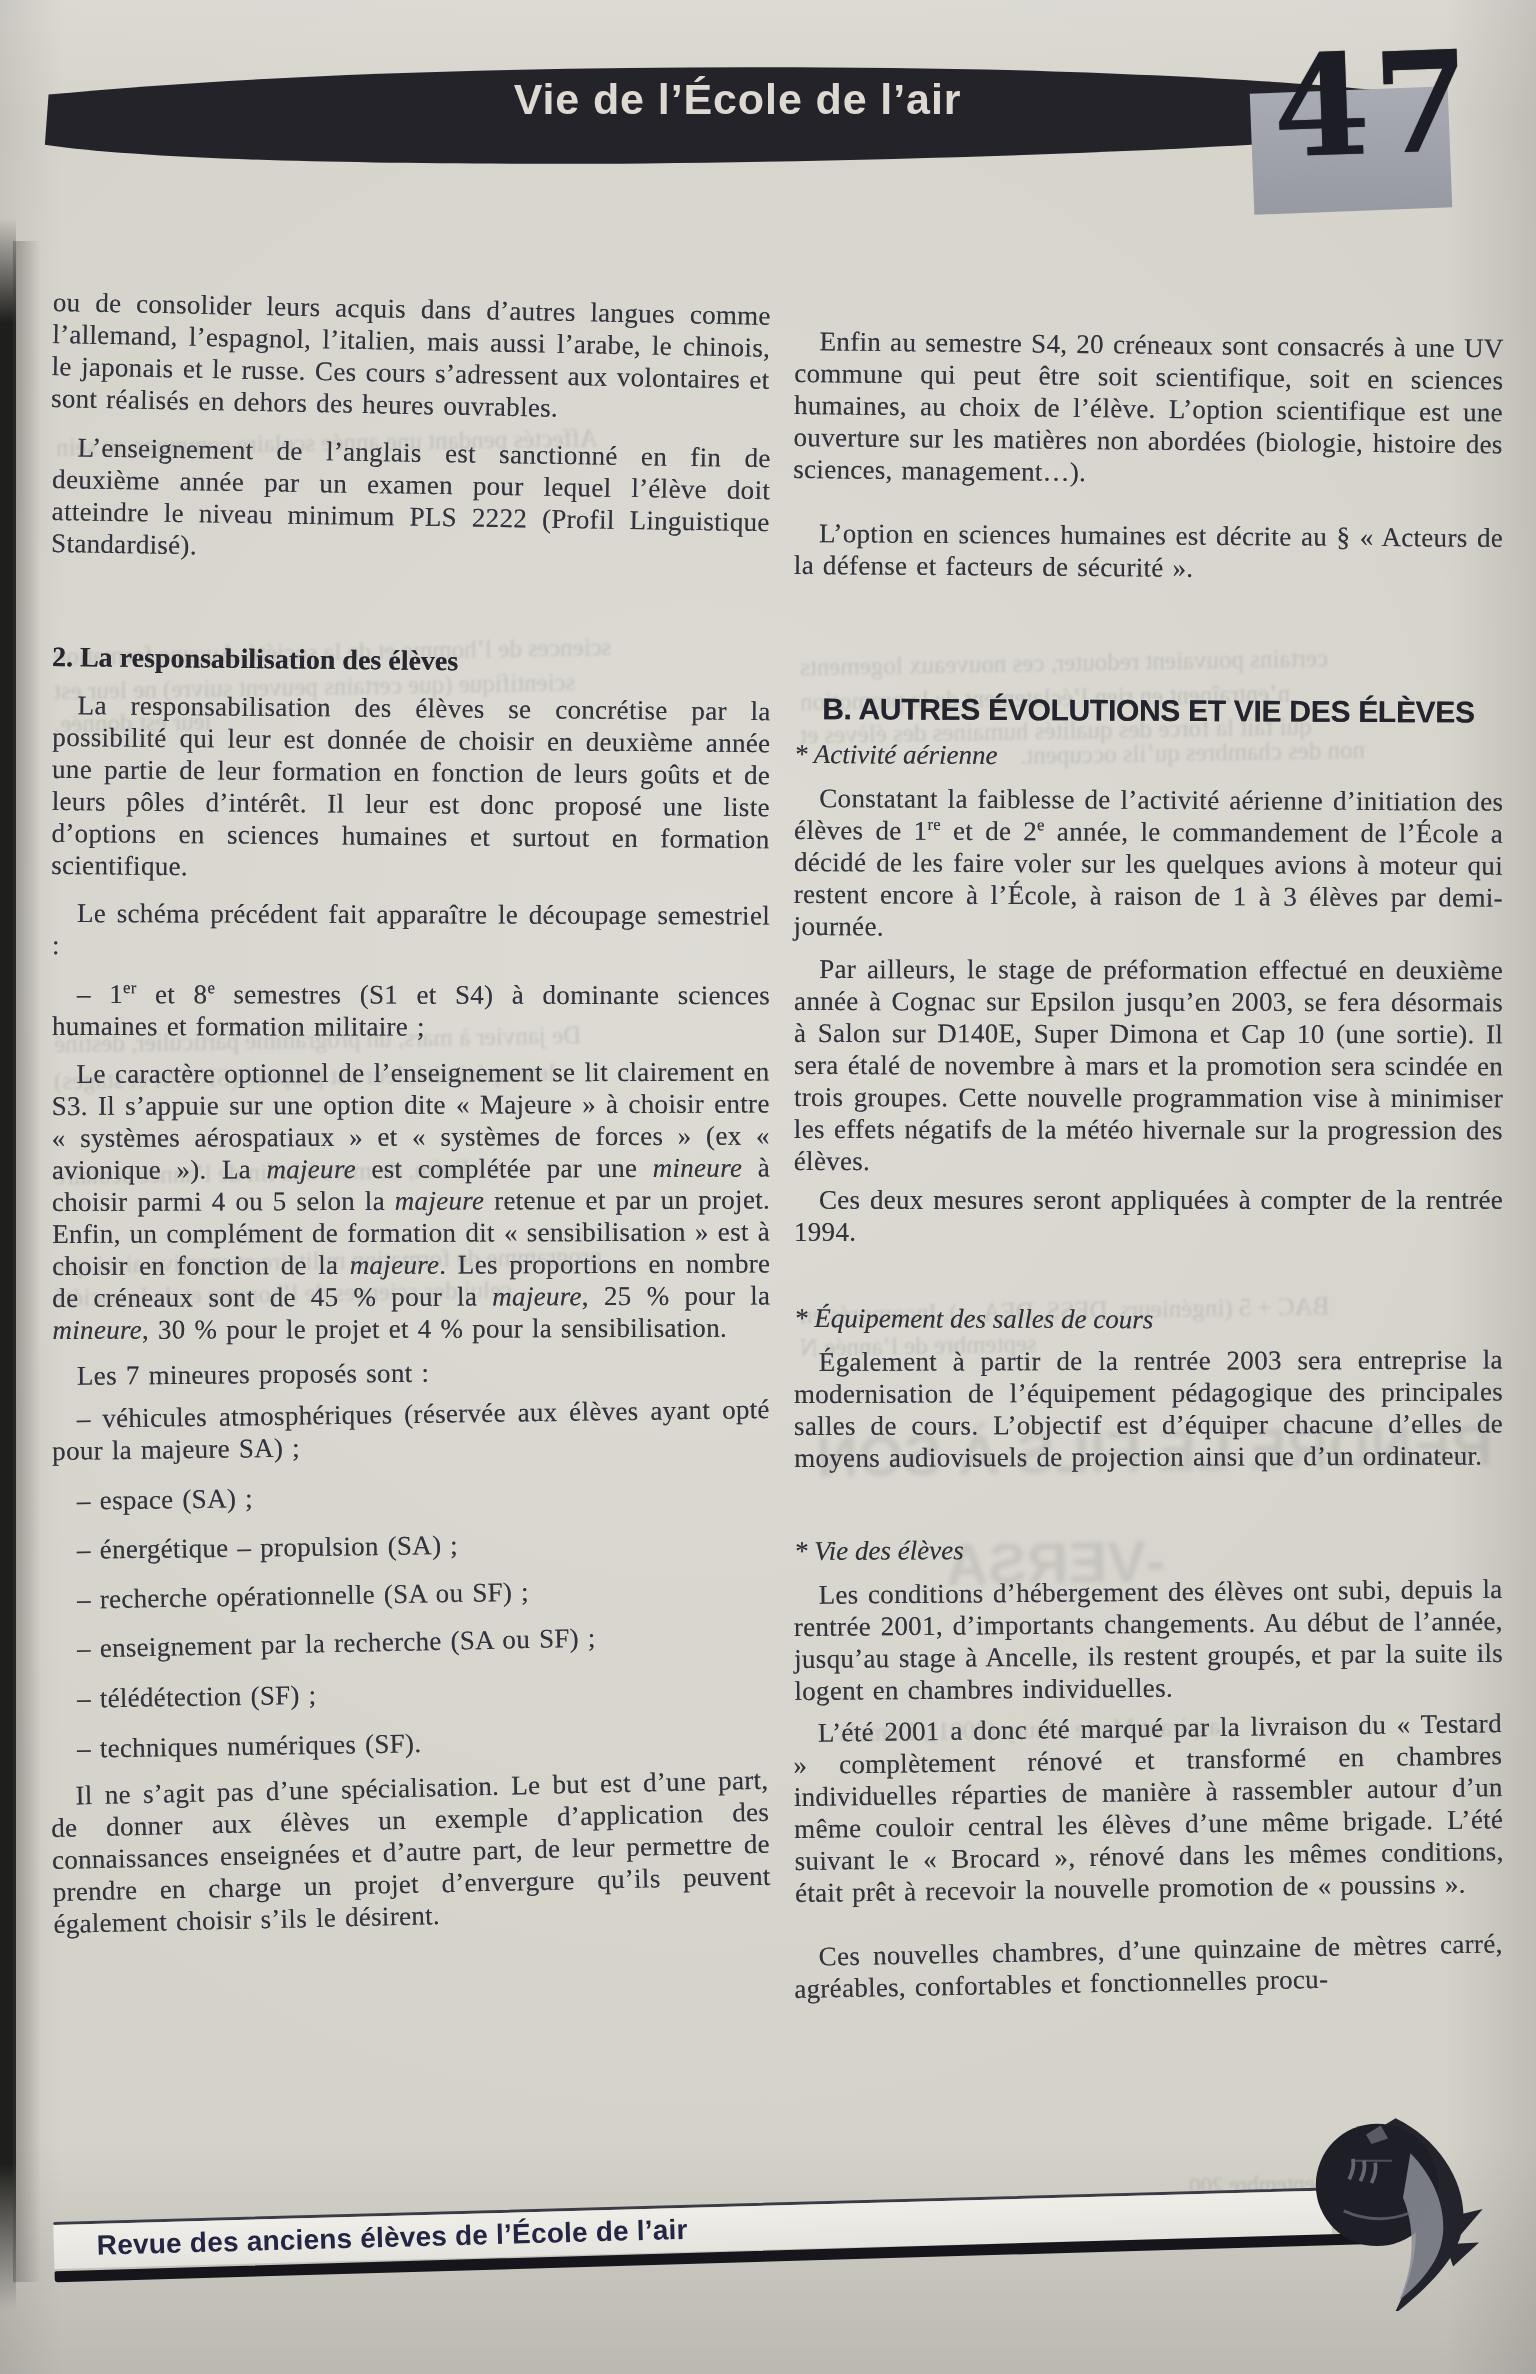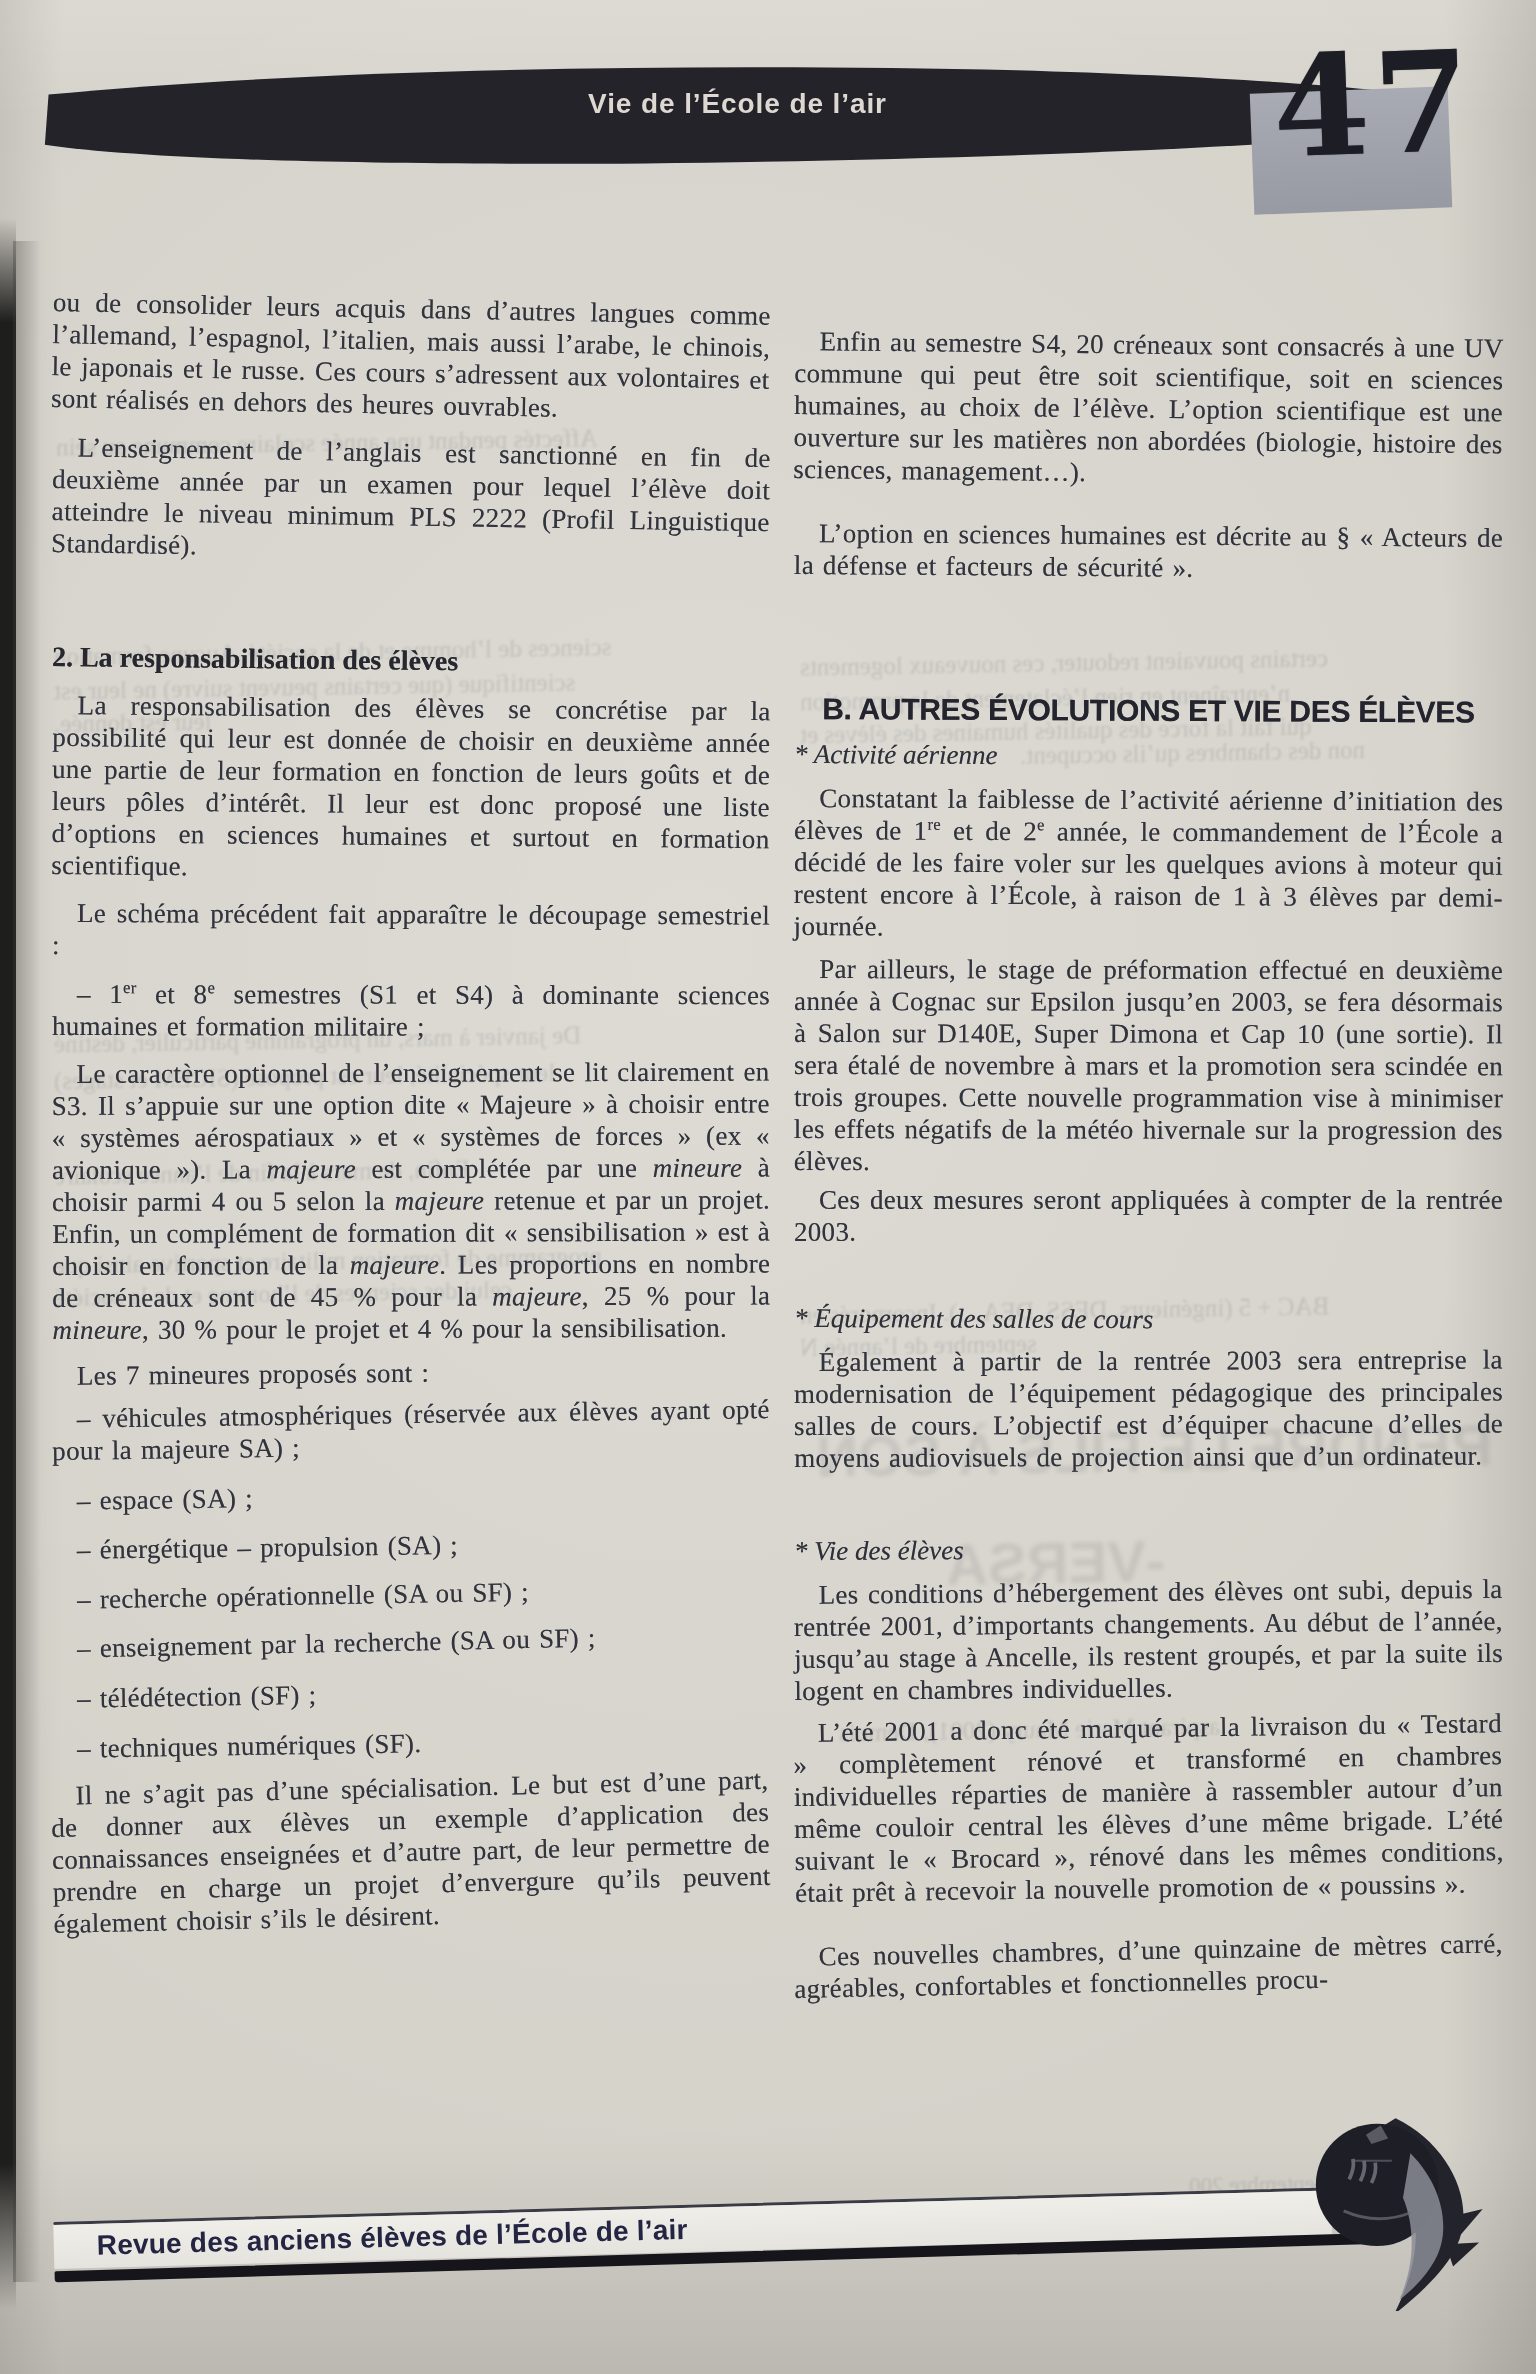--- a/index.html
+++ b/index.html
@@ -9,22 +9,22 @@
       radial-gradient(ellipse 120% 85% at 45% 40%, rgba(255,255,255,.20), rgba(255,255,255,0) 62%),
       linear-gradient(to right, rgba(0,0,0,.08) 0, rgba(0,0,0,0) 4%, rgba(0,0,0,0) 94%, rgba(0,0,0,.10) 100%),
       linear-gradient(to bottom, rgba(255,255,255,.14) 0, rgba(255,255,255,0) 5%, rgba(0,0,0,0) 90%, rgba(0,0,0,.12) 100%),
       #d5d2ca;}
   .gutter{position:absolute;left:0;top:218px;width:16px;height:2092px;
     background:linear-gradient(to bottom, rgba(28,28,26,0), #1e1e1c 5%, #1e1e1c 93%, rgba(28,28,26,0));}
   .gutter-fade{position:absolute;left:13px;top:241px;width:28px;height:2041px;
     background:linear-gradient(to right, rgba(60,58,54,.35), rgba(60,58,54,0));}
   
   .band-svg{position:absolute;left:43px;top:61px;width:1389px;height:108px;}
-  .band-title{position:absolute;left:43px;top:88px;width:1389px;text-align:center;
-    font-family:"Liberation Sans","DejaVu Sans",sans-serif;font-weight:bold;font-size:28px;
+  .band-title{position:absolute;left:43px;top:75px;width:1389px;text-align:center;
+    font-family:"Liberation Sans","DejaVu Sans",sans-serif;font-weight:bold;font-size:43px;
     color:#ddd9d2;letter-spacing:0.9px;}
   .pgbox{position:absolute;left:1252px;top:90px;width:198px;height:121px;
     background:linear-gradient(#a8abb3,#979aa2);transform:rotate(-2.2deg);}
   .pgnum{position:absolute;left:1273px;top:35px;font-family:"DejaVu Serif",serif;font-weight:bold;
     font-size:139px;line-height:1;color:#1d1d25;transform:rotate(-2deg);letter-spacing:3.7px;
     text-shadow:0 0 0.9px rgba(20,20,30,.7);}
   
   .col{position:absolute;width:718px;font-size:27px;line-height:32px;}
   .col-left{left:52px;top:286px;}
   .col-right{left:794px;top:325px;width:709px;}
@@ -145,21 +145,21 @@
     <p class="body ind lp7">Il ne s’agit pas d’une spécialisation. Le but est d’une part, de donner aux élèves un exemple d’application des connaissances enseignées et d’autre part, de leur permettre de prendre en charge un projet d’envergure qu’ils peuvent également choisir s’ils le désirent.</p>
   </div>
 
   <div class="col col-right">
     <p class="body ind rp1">Enfin au semestre S4, 20 créneaux sont consacrés à une UV commune qui peut être soit scientifique, soit en sciences humaines, au choix de l’élève. L’option scientifique est une ouverture sur les matières non abordées (biologie, histoire des sciences, management…).</p>
     <p class="body ind rp2">L’option en sciences humaines est décrite au § « Acteurs de la défense et facteurs de sécurité ».</p>
     <h3 class="h-sans rh">B. AUTRES ÉVOLUTIONS ET VIE DES ÉLÈVES</h3>
     <p class="star-sub rs1">* Activité aérienne</p>
     <p class="body ind rp3"><span>Constatant la faiblesse de l’activité aérienne d’initiation des élèves de 1</span><sup>re</sup><span> et de 2</span><sup>e</sup><span> année, le commandement de l’École a décidé de les faire voler sur les quelques avions à moteur qui restent encore à l’École, à raison de 1 à 3 élèves par demi-journée.</span></p>
     <p class="body ind rp4">Par ailleurs, le stage de préformation effectué en deuxième année à Cognac sur Epsilon jusqu’en 2003, se fera désormais à Salon sur D140E, Super Dimona et Cap 10 (une sortie). Il sera étalé de novembre à mars et la promotion sera scindée en trois groupes. Cette nouvelle programmation vise à minimiser les effets négatifs de la météo hivernale sur la progression des élèves.</p>
-    <p class="body ind rp5">Ces deux mesures seront appliquées à compter de la rentrée 2003.</p>
+    <p class="body ind rp5">Ces deux mesures seront appliquées à compter de la rentrée 1994.</p>
     <p class="star-sub rs2">* Équipement des salles de cours</p>
     <p class="body ind rp6">Également à partir de la rentrée 2003 sera entreprise la modernisation de l’équipement pédagogique des principales salles de cours. L’objectif est d’équiper chacune d’elles de moyens audiovisuels de projection ainsi que d’un ordinateur.</p>
     <p class="star-sub rs3">* Vie des élèves</p>
     <p class="body ind rp7">Les conditions d’hébergement des élèves ont subi, depuis la rentrée 2001, d’importants changements. Au début de l’année, jusqu’au stage à Ancelle, ils restent groupés, et par la suite ils logent en chambres individuelles.</p>
     <p class="body ind rp8">L’été 2001 a donc été marqué par la livraison du « Testard » complètement rénové et transformé en chambres individuelles réparties de manière à rassembler autour d’un même couloir central les élèves d’une même brigade. L’été suivant le « Brocard », rénové dans les mêmes conditions, était prêt à recevoir la nouvelle promotion de « poussins ».</p>
     <p class="body ind rp9">Ces nouvelles chambres, d’une quinzaine de mètres carré, agréables, confortables et fonctionnelles procu-</p>
   </div>
 
   <div class="footer">
     <div class="footer-topline"></div>

